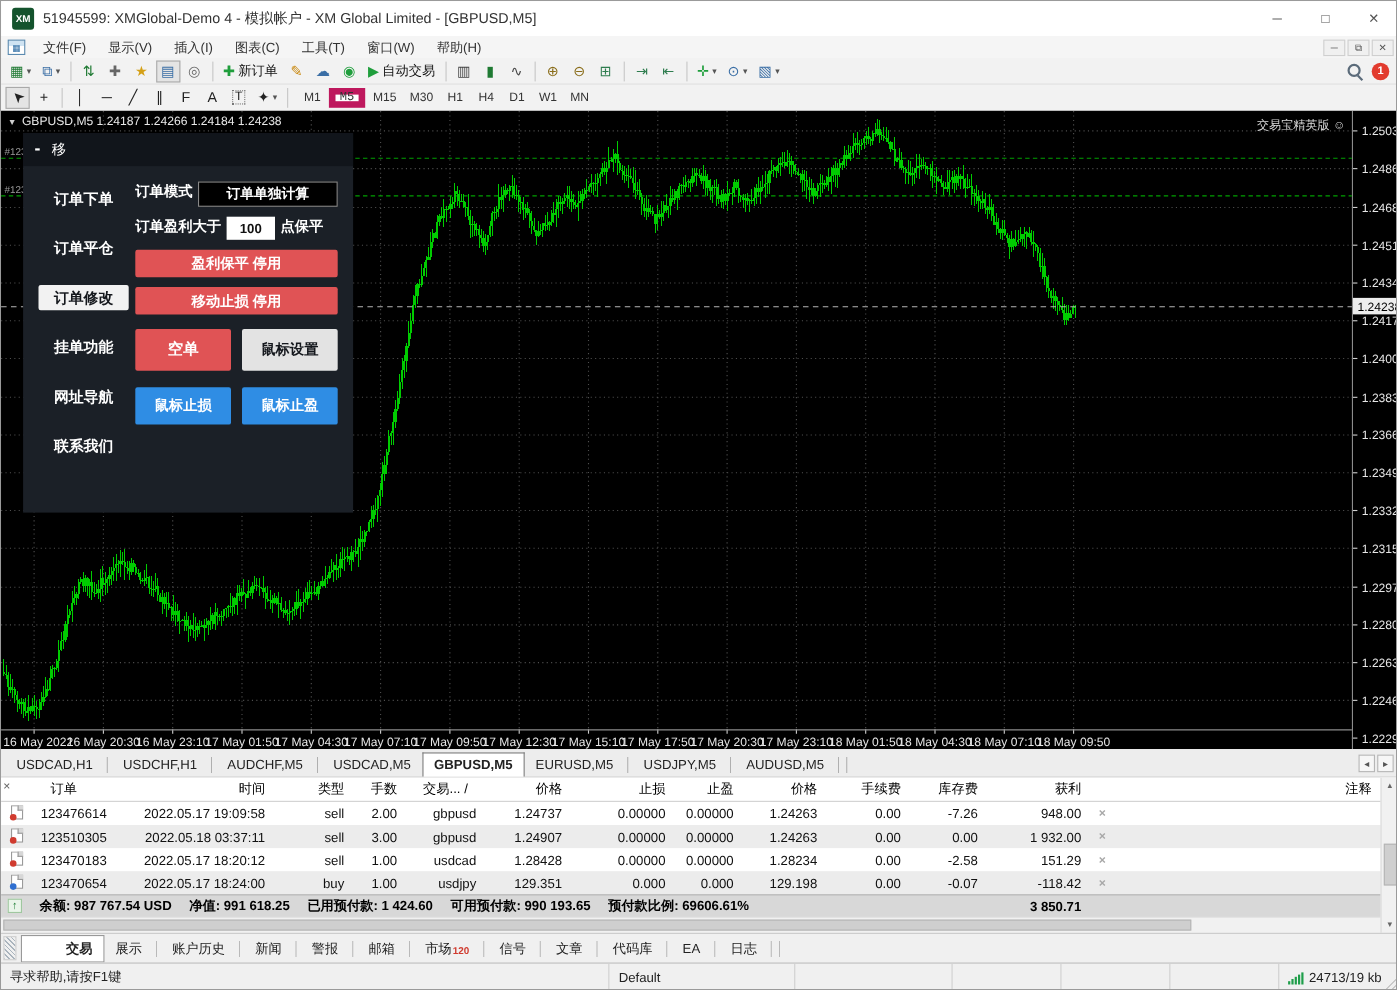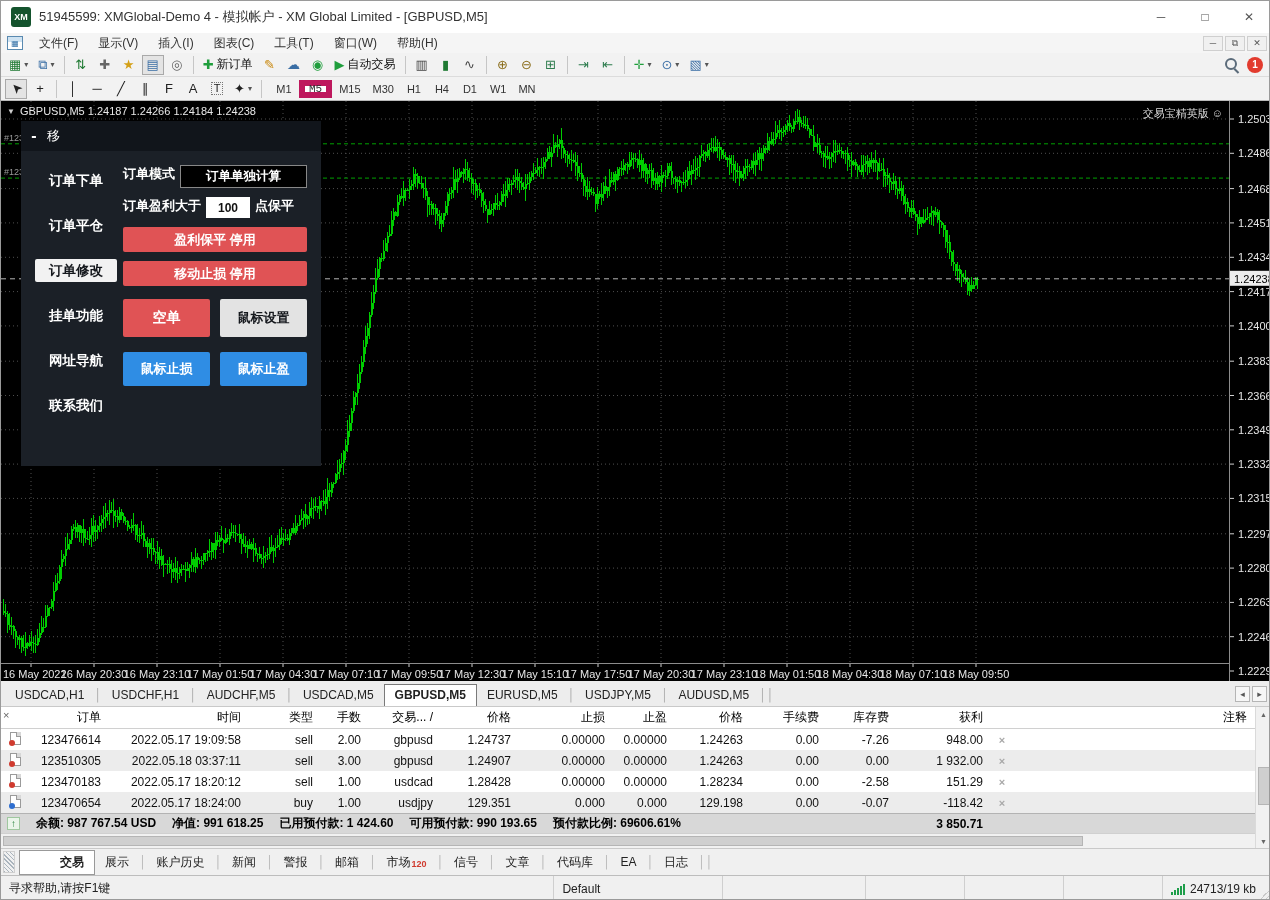--- a/index.html
+++ b/index.html
@@ -68,21 +68,21 @@
   .ctab-arrow{width:15px;height:16px;border:1px solid #b5b5b5;background:#f6f6f6;color:#555;font-size:9px;display:flex;align-items:center;justify-content:center;}
   
   #terminal{position:absolute;left:0;top:706px;width:1270px;height:141px;background:#fff;}
   #terminal-close{position:absolute;left:2px;top:2px;font-size:11px;color:#666;z-index:2;}
   .trow{display:grid;grid-template-columns:24px 84px 140px 72px 48px 72px 78px 94px 62px 76px 76px 70px 94px 22px 1fr 16px;align-items:center;font-size:12px;color:#111;}
   #t-header{height:22px;border-bottom:1px solid #d0d0d0;background:#fff;}
   #t-header .cell{color:#000;}
   .orow{height:21px;}
   .orow.stripe{background:#ececec;}
   .cell{padding:0 8px;white-space:nowrap;overflow:hidden;}
-  .ra{text-align:right;} .la{text-align:right;} .ca{text-align:center;padding:0;}
+  .ra{text-align:right;} .la{text-align:center;} .ca{text-align:center;padding:0;}
   .page-ico{position:relative;width:11px;height:13px;border:1px solid #9a9a9a;background:#fff;display:inline-block;margin-left:5px;}
   .page-ico::before{content:"";position:absolute;right:-1px;top:-1px;width:4px;height:4px;background:#d7d7d7;border-left:1px solid #9a9a9a;border-bottom:1px solid #9a9a9a;}
   .page-ico .dot{position:absolute;left:-2px;bottom:-2px;width:6px;height:6px;border-radius:50%;}
   .dot.sell{background:#d03b2f;} .dot.buy{background:#2f6fd0;}
   .row-x{color:#a8a8a8;font-size:11px;font-weight:bold;}
   #t-summary{position:relative;height:20px;background:#d8d8d8;border-top:1px solid #b3b3b3;display:flex;align-items:center;gap:16px;font-size:12px;font-weight:bold;color:#000;padding-left:6px;}
   #sum-ico{width:13px;height:13px;border:1px solid #9fc79f;background:#eaf5ea;color:#1e7e34;font-size:10px;font-weight:bold;display:flex;align-items:center;justify-content:center;}
   #sum-profit{position:absolute;left:896px;width:86px;text-align:right;}
   #t-hscroll{height:15px;background:#f1f1f1;border-top:1px solid #d0d0d0;position:relative;}
   #t-hthumb{position:absolute;left:2px;top:2px;width:1080px;height:10px;background:#cfcfcf;border:1px solid #b5b5b5;}

